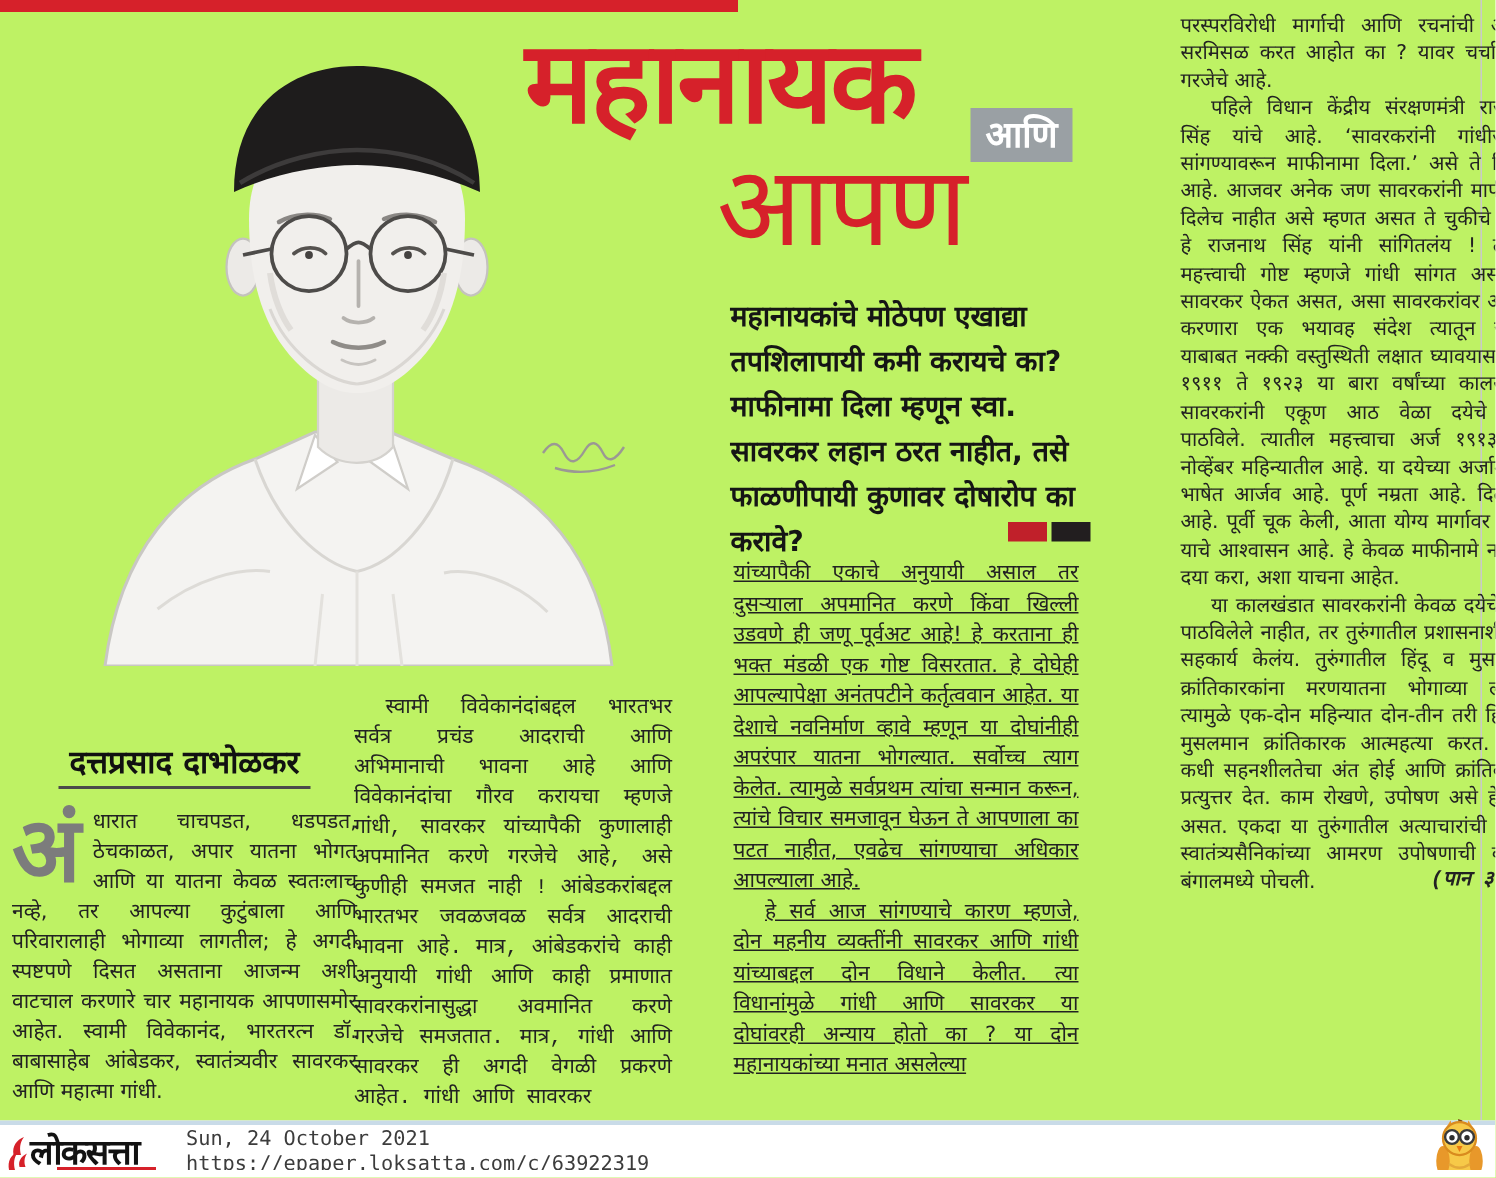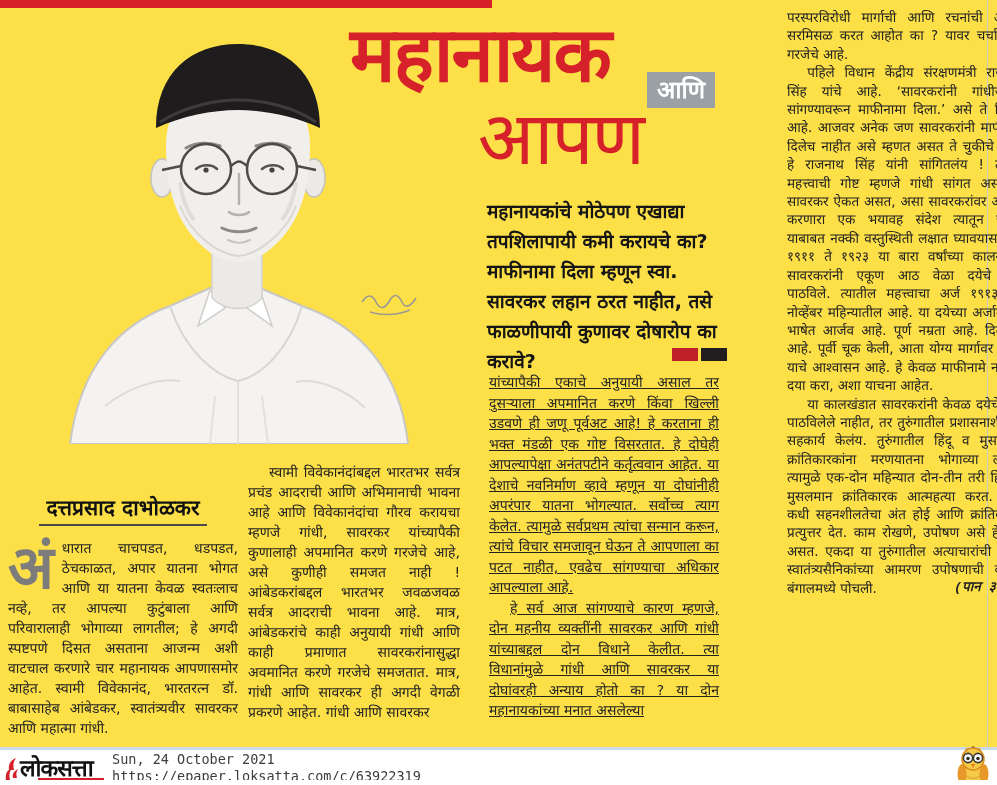--- a/index.html
+++ b/index.html
@@ -1,19 +1,19 @@
 <!DOCTYPE html>
 <html><head>
 <meta charset="utf-8">
 <style>
   * { margin:0; padding:0; box-sizing:border-box; }
   html,body { background:#ffffff; }
   .page {
     position:relative; width:997px; height:780px; overflow:hidden;
-    background:#fde047; font-family:"DejaVu Sans", sans-serif; color:#1c1c1c;
+    background:#bef264; font-family:"DejaVu Sans", sans-serif; color:#1c1c1c;
   }
   .top-strip { position:absolute; left:0; top:0; width:492px; height:8px; background:#d6212a; }
   .right-rule { position:absolute; left:987px; top:0; width:1px; height:747px; background:#c9c9c9; }
 
   
   .portrait { position:absolute; left:10px; top:6px; width:450px; height:438px; }
 
   
   .headline { position:absolute; left:350px; top:12px; width:365px; }
   .hl-word1 { display:block; color:#d6212a; font-weight:700; font-size:76px; line-height:86px; letter-spacing:-2px; }
@@ -28,39 +28,39 @@
   .squares { position:absolute; left:672px; top:348px; width:58px; height:13px; }
   .sq { display:inline-block; width:26px; height:13px; vertical-align:top; }
   .sq-red { background:#c0202a; margin-right:3px; }
   .sq-black { background:#221e1f; }
 
   
   .col { position:absolute; font-size:14px; line-height:20px; text-align:justify; color:#222; }
   .col p { margin:0; }
   .col p.indent { text-indent:1.5em; }
   .col1 { left:8px;  top:450px; width:230px; }
-  .col2 { left:248px; top:462px; width:212px; }
+  .col2 { left:236px; top:462px; width:212px;font-family:Liberation Mono, monospace; }
   .col3 { left:489px; top:372px; width:230px; height:373px; line-height:20.5px;text-decoration:underline; }
   .col4 { left:787px; top:8px;  width:238px; height:738px; font-size:13.5px; line-height:18.4px; }
 
   .byline { font-weight:700; font-size:21px; text-align:center; color:#111; padding:0 6px 6px 6px;margin-top:48px; }
   .byline-rule { width:168px; height:2px; background:#4a4a4a; margin:0 auto 12px auto; }
   .dropcap { float:left; font-weight:700; font-size:60px; line-height:46px;
              color:#7c7c7c; padding:6px 8px 0 0; }
   .cont { float:right; font-weight:700; font-style:italic; white-space:nowrap;font-family:Liberation Mono, monospace; }
 
   
   .footer { position:absolute; left:0; top:747px; width:997px; height:38px;
             border-top:3px solid #c9dbe8; background:#ffffff; }
   .logo { position:absolute; left:4px; top:4px; width:118px; height:30px; }
   .logo-icon { position:absolute; left:0; top:2px; }
   .logo-text { position:absolute; left:16px; top:-3px; font-weight:700; font-size:23px; color:#121212;
                letter-spacing:-1px; }
   .logo-tagline { position:absolute; left:34px; top:24px; width:66px; height:6px; background:#d6212a; }
-  .meta { position:absolute; left:112px; top:1px; font-family:"DejaVu Sans Mono", monospace;
+  .meta { position:absolute; left:124px; top:1px; font-family:"DejaVu Sans Mono", monospace;
           font-size:13.5px; line-height:17px; color:#3c3c3c; white-space:nowrap; }
   .meta .url { color:#3c3c3c; text-decoration:none; }
   .mascot { position:absolute; left:952px; top:-4px; }
 </style>
 </head>
 <body>
 
 <div class="page">
 
   <div class="top-strip"></div>

